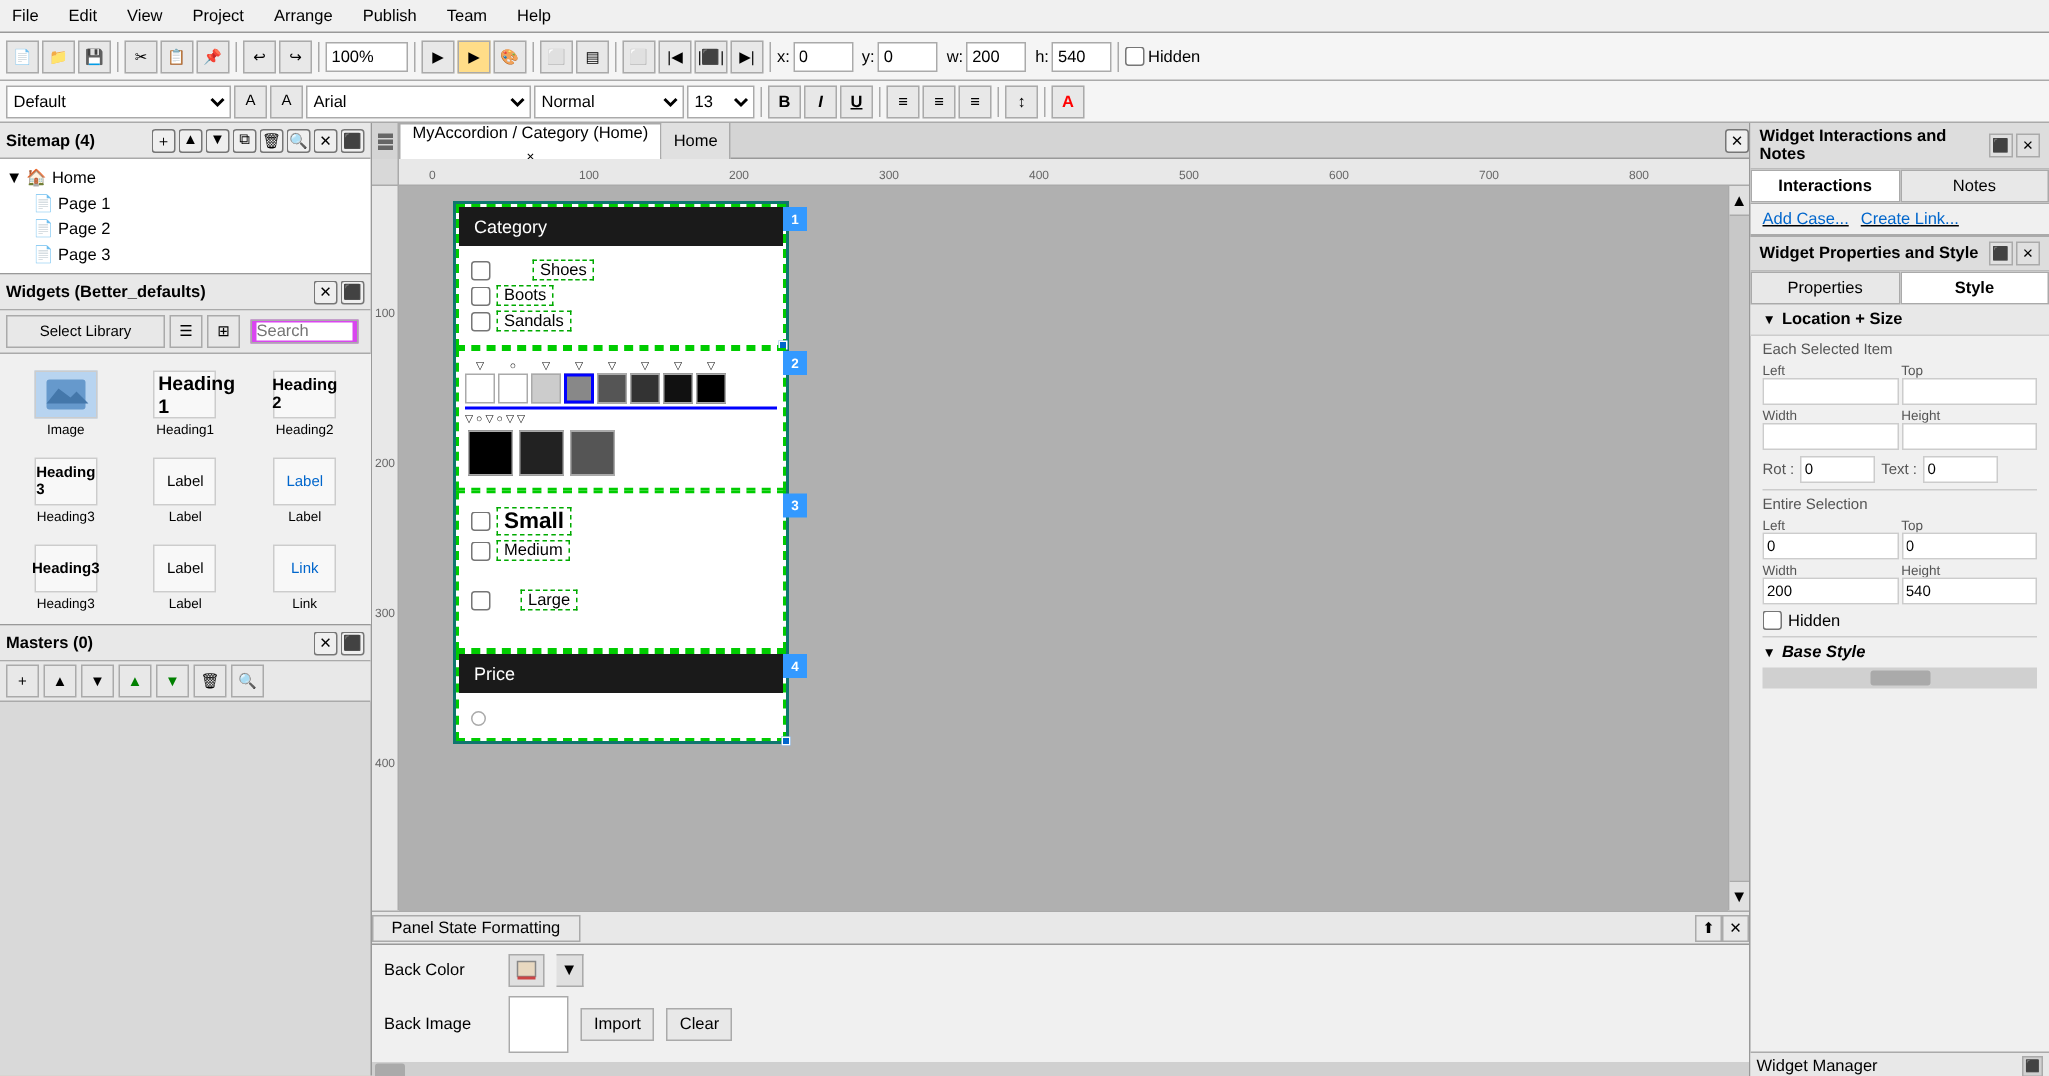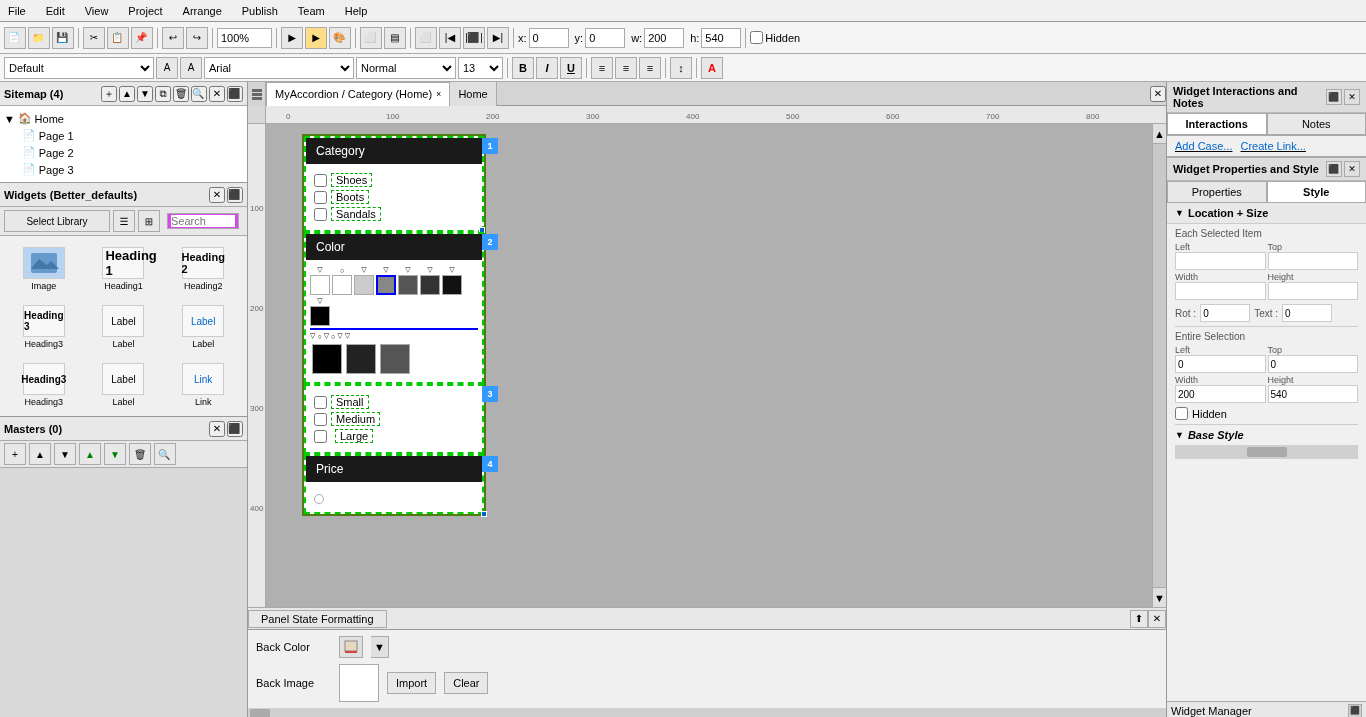--- a/index.html
+++ b/index.html
@@ -49,21 +49,21 @@
 
     
     .masters-panel { border-top: 1px solid #999; }
     .masters-toolbar { display: flex; align-items: center; gap: 3px; padding: 2px 4px; background: #e8e8e8; border-bottom: 1px solid #aaa; }
 
     
     .center-content { flex: 1; display: flex; flex-direction: column; overflow: hidden; background: #c8c8c8; }
 
     
     .canvas-tabs { display: flex; align-items: center; height: 24px; background: #d4d4d4; border-bottom: 1px solid #999; }
-    .canvas-tab { display: flex; align-items: center; gap: 4px; padding: 0 8px; height: 24px; background: #f0f0f0; border: 1px solid #aaa; border-bottom: none; cursor: pointer; font-size: 11px; }
+    .canvas-tab { display: flex; align-items: center; gap: 4px; padding: 0 8px; height: 24px; background: #f0f0f0; border: 1px solid #aaa; border-bottom: none; cursor: pointer; font-size: 11px; flex-direction: column; }
     .canvas-tab.active { background: white; }
     .canvas-tab-close { font-size: 9px; cursor: pointer; }
     .canvas-tab-page { padding: 0 8px; height: 24px; display: flex; align-items: center; font-size: 11px; background: #e0e0e0; border-right: 1px solid #aaa; cursor: pointer; }
 
     
     .ruler-h { height: 18px; background: #e8e8e8; border-bottom: 1px solid #aaa; display: flex; align-items: flex-end; padding-bottom: 2px; font-size: 8px; color: #666; position: relative; overflow: hidden; }
     .ruler-v { width: 18px; background: #e8e8e8; border-right: 1px solid #aaa; font-size: 8px; color: #666; position: relative; flex-shrink: 0; }
 
     
     .right-panel { width: 200px; background: #f0f0f0; border-left: 1px solid #999; display: flex; flex-direction: column; }
@@ -343,50 +343,47 @@
         <span style="position:absolute;top:80px;left:2px;font-size:8px;writing-mode:horizontal-tb;">100</span>
         <span style="position:absolute;top:180px;left:2px;font-size:8px;">200</span>
         <span style="position:absolute;top:280px;left:2px;font-size:8px;">300</span>
         <span style="position:absolute;top:380px;left:2px;font-size:8px;">400</span>
       </div>
 
       <div style="flex:1;overflow:auto;background:#b0b0b0;position:relative;">
         <div style="position:relative;padding:16px 16px;min-width:900px;min-height:500px;">
 
           <div style="position:absolute;left:36px;top:10px;">
-            <div style="width:184px;border:2px solid #4d7c0f;position:relative;background:white;">
+            <div style="width:224px;border:2px solid #0f766e;position:relative;background:white;">
 
               <div style="border:2px dashed #00cc00;position:relative;">
                 <div style="background:#1a1a1a;color:white;padding:6px 10px;font-size:12px;display:flex;align-items:center;justify-content:space-between;">
                   <span>Category</span>
                 </div>
                 <div style="padding:6px 8px;background:white;">
                   <div style="display:flex;align-items:center;gap:4px;margin:3px 0;">
                     <input type="checkbox" style="">
-                    <span style="border:1px dashed #00aa00;padding:0 4px;font-size:11px;">Shoes</span>
+                    <span style="border:1px dashed #00aa00;padding:0 4px;font-size:11px;margin-left:24px;">Shoes</span>
                   </div>
                   <div style="display:flex;align-items:center;gap:4px;margin:3px 0;">
                     <input type="checkbox" style="">
                     <span style="border:1px dashed #00aa00;padding:0 4px;font-size:11px;">Boots</span>
                   </div>
                   <div style="display:flex;align-items:center;gap:4px;margin:3px 0;">
                     <input type="checkbox" style="">
                     <span style="border:1px dashed #00aa00;padding:0 4px;font-size:11px;">Sandals</span>
                   </div>
                 </div>
 
                 <div style="position:absolute;top:0;right:-16px;width:16px;height:16px;background:#3399ff;color:white;font-size:9px;display:flex;align-items:center;justify-content:center;font-weight:bold;">1</div>
 
                 <div style="position:absolute;bottom:-3px;right:-3px;width:6px;height:6px;background:#0066cc;border:1px solid white;"></div>
               </div>
 
               <div style="border:2px dashed #00cc00;position:relative;margin-top:0;">
-                <div style="background:#1a1a1a;color:white;padding:6px 10px;font-size:12px;">
-                  <span>Color</span>
-                </div>
                 <div style="padding:4px;background:white;">
 
                   <div style="display:flex;gap:2px;margin:2px 0;flex-wrap:wrap;align-items:flex-end;">
                     <div style="display:flex;flex-direction:column;align-items:center;gap:1px;">
                       <span style="font-size:7px;">▽</span>
                       <div style="width:20px;height:20px;border:1px solid #aaa;background:white;cursor:pointer;"></div>
                     </div>
                     <div style="display:flex;flex-direction:column;align-items:center;gap:1px;">
                       <span style="font-size:7px;">○</span>
                       <div style="width:20px;height:20px;border:1px solid #aaa;background:white;cursor:pointer;"></div>
@@ -434,27 +431,27 @@
                     <div style="width:30px;height:30px;background:#555;border:1px solid #aaa;cursor:pointer;"></div>
                   </div>
                 </div>
                 <div style="position:absolute;top:0;right:-16px;width:16px;height:16px;background:#3399ff;color:white;font-size:9px;display:flex;align-items:center;justify-content:center;font-weight:bold;">2</div>
               </div>
 
               <div style="border:2px dashed #00cc00;position:relative;">
                 <div style="padding:6px 8px;background:white;">
                   <div style="display:flex;align-items:center;gap:4px;margin:3px 0;">
                     <input type="checkbox" style="">
-                    <span style="border:1px dashed #00aa00;padding:0 4px;font-size:11px;">Small</span>
+                    <span style="border:1px dashed #00aa00;padding:0 4px;font-size:15px;font-weight:bold;">Small</span>
                   </div>
                   <div style="display:flex;align-items:center;gap:4px;margin:3px 0;">
                     <input type="checkbox" style="">
                     <span style="border:1px dashed #00aa00;padding:0 4px;font-size:11px;">Medium</span>
                   </div>
-                  <div style="display:flex;align-items:center;gap:8px;margin:3px 0;">
+                  <div style="display:flex;align-items:center;gap:20px;margin:19px 0;">
                     <input type="checkbox" style="">
                     <span style="border:1px dashed #00aa00;padding:0 4px;font-size:11px;">Large</span>
                   </div>
                 </div>
                 <div style="position:absolute;top:0;right:-16px;width:16px;height:16px;background:#3399ff;color:white;font-size:9px;display:flex;align-items:center;justify-content:center;font-weight:bold;">3</div>
               </div>
 
               <div style="border:2px dashed #00cc00;position:relative;">
                 <div style="background:#1a1a1a;color:white;padding:6px 10px;font-size:12px;">
                   <span>Price</span>

